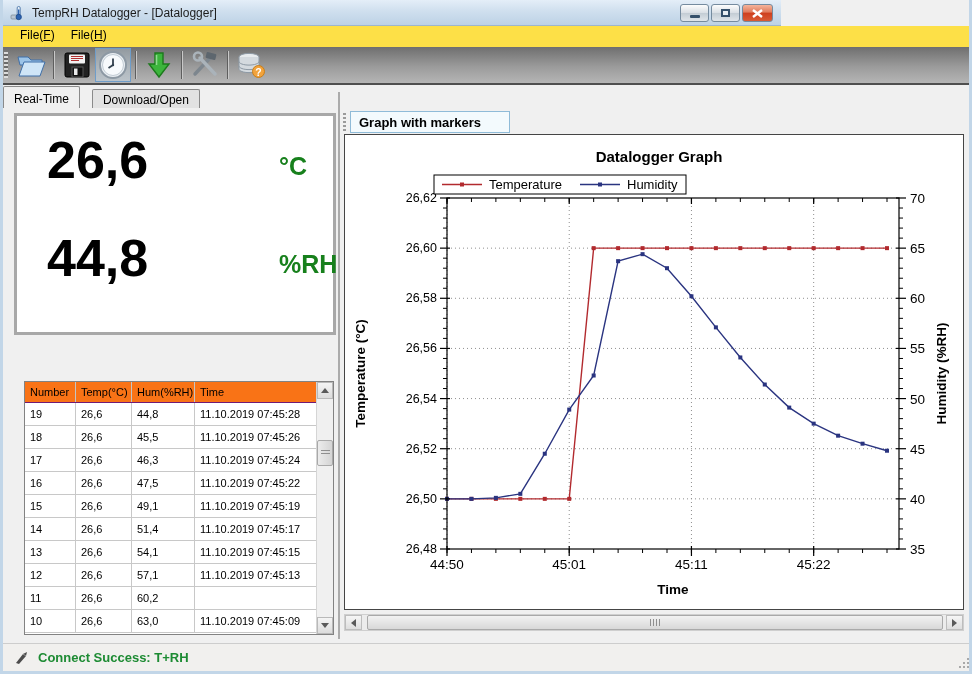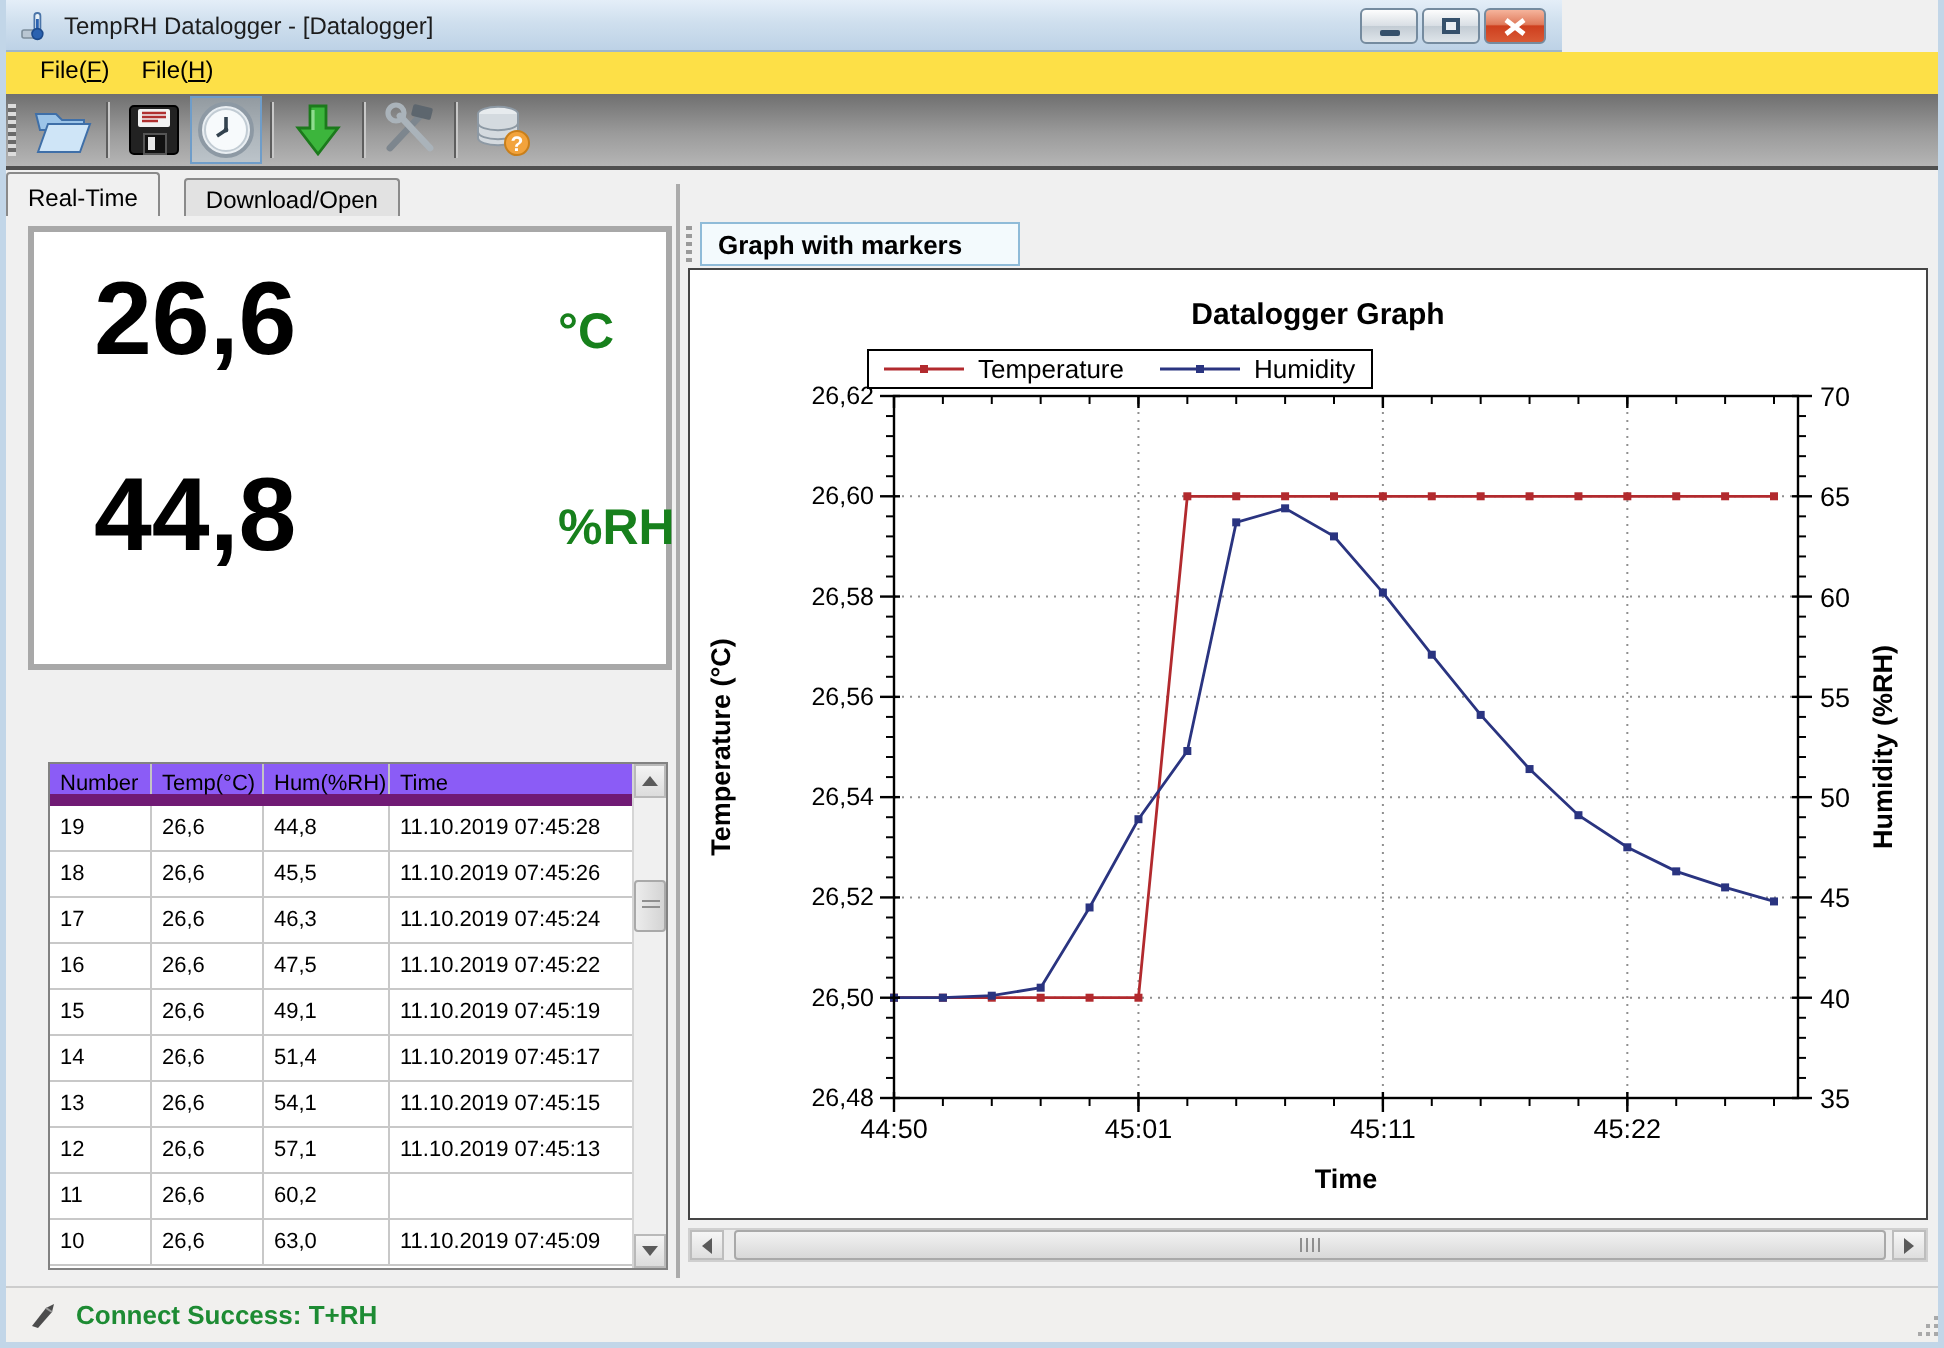--- a/index.html
+++ b/index.html
@@ -51,21 +51,21 @@
   .readout { position:absolute; left:11px; top:113px; width:322px; height:222px;
              background:#fff; border:3px solid #a8a8a8; }
   .ro-temp { position:absolute; left:30px; top:14px; font-size:52px; font-weight:bold; color:#000; }
   .ro-temp-unit { position:absolute; left:262px; top:36px; font-size:25px; font-weight:bold; color:#17801c; }
   .ro-hum { position:absolute; left:30px; top:112px; font-size:52px; font-weight:bold; color:#000; }
   .ro-hum-unit { position:absolute; left:262px; top:134px; font-size:25px; font-weight:bold; color:#17801c; }
 
   
   .dtable { position:absolute; left:21px; top:381px; width:310px; height:254px;
             background:#fff; border:1px solid #828282; font-size:11px; }
-  .thead { display:flex; height:21px; border-bottom:6px solid #701a75; background:#8b5cf6; }
+  .thead { display:flex; height:21px; border-bottom:1px solid #701a75; background:#f97316; }
   .th { padding:4px 0 0 5px; border-right:1px solid #c4c4c4; color:#000; }
   .tbody { position:absolute; left:0; top:21px; width:291px; }
   .tr { display:flex; height:23px; border-bottom:1px solid #c8c8c8; background:#fff; }
   .td { padding:5px 0 0 5px; border-right:1px solid #c8c8c8; color:#000; overflow:hidden; white-space:nowrap; }
   .c0 { width:51px; } .c1 { width:56px; } .c2 { width:63px; } .c3 { width:121px; border-right:none; }
   .vscroll { position:absolute; right:0; top:0; width:17px; height:252px; background:#f0f0f0;
              border-left:1px solid #d5d5d5; }
   .sb-btn { position:absolute; left:0; width:16px; height:17px;
             background:linear-gradient(180deg,#f4f4f4,#dcdcdc); border:1px solid #b9b9b9;
             display:flex; align-items:center; justify-content:center; }

